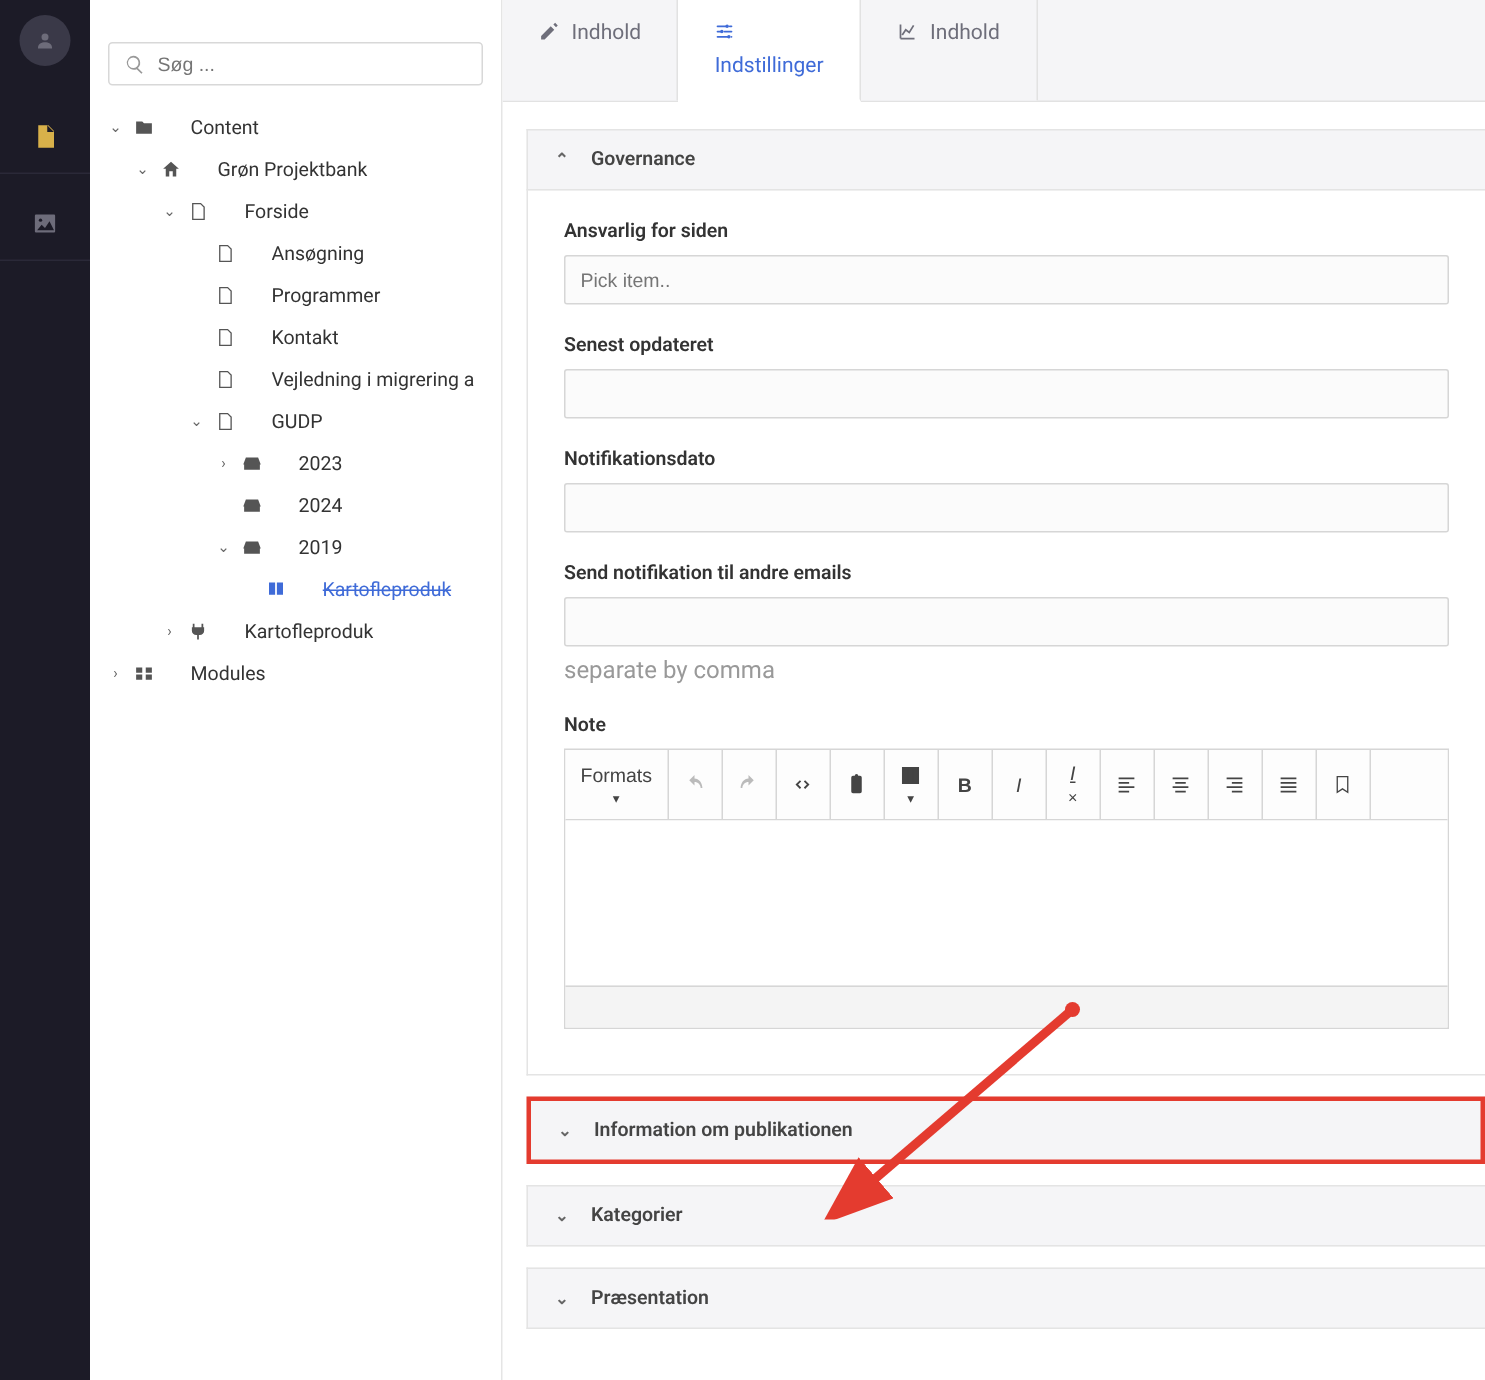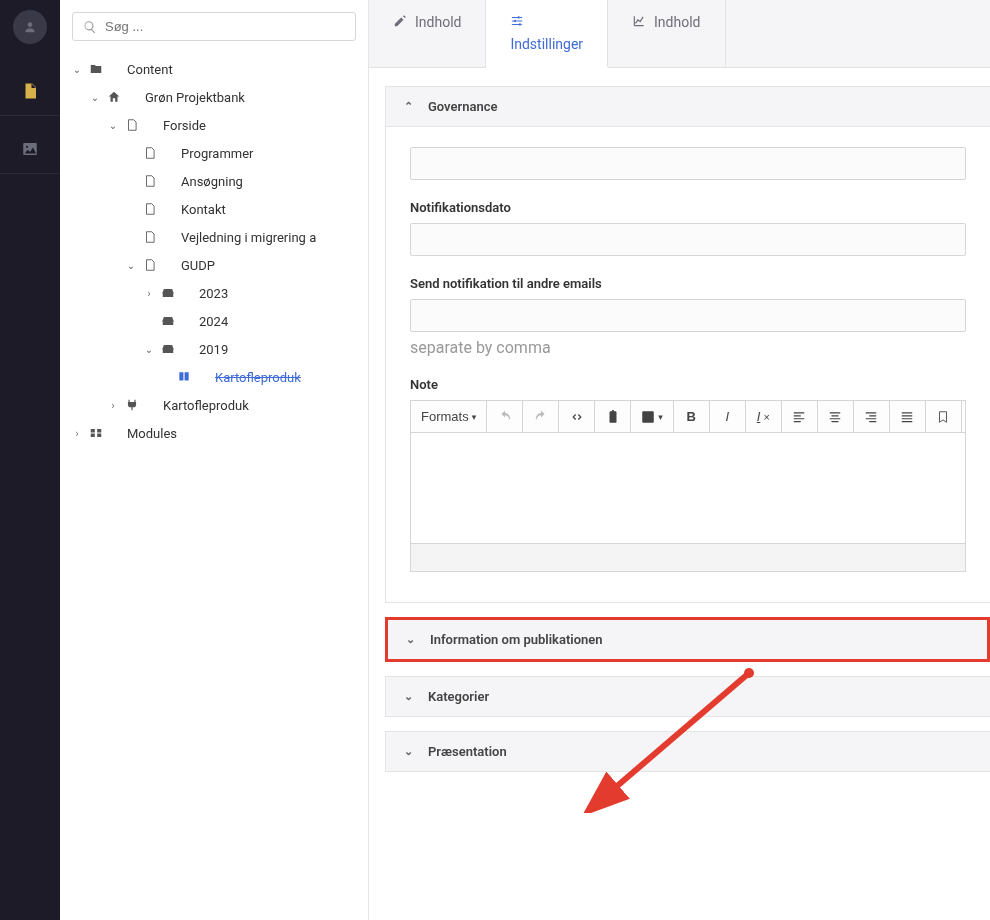--- a/index.html
+++ b/index.html
@@ -2,21 +2,21 @@
 <html><head>
 <meta charset="utf-8">
 <style>
 * { box-sizing: border-box; margin: 0; padding: 0; }
 body { font-family: -apple-system, BlinkMacSystemFont, "Segoe UI", Roboto, sans-serif; font-size: 13px; color: #333; background: #fff; width: 990px; height: 920px; overflow: hidden; display: flex; }
 .rail { width: 60px; background: #1c1b27; display: flex; flex-direction: column; align-items: center; padding-top: 10px; gap: 8px; }
 .rail-avatar { width: 34px; height: 34px; border-radius: 50%; background: #3a3948; display: flex; align-items: center; justify-content: center; margin-bottom: 14px; }
 .rail-item { width: 60px; height: 50px; display: flex; align-items: center; justify-content: center; border-bottom: 1px solid #2a2938; }
 .rail svg { fill: #6d6c7a; }
 .rail-avatar svg { fill: #6d6c7a; }
-.sidebar { width: 309px; border-right: 1px solid #e5e5e5; padding: 12px 0 12px 0; overflow-y: auto; }
+.sidebar { width: 275px; border-right: 1px solid #e5e5e5; padding: 28px 0 12px 0; overflow-y: auto; }
 .search-wrap { padding: 0 12px 10px 12px; }
 .search { display: flex; align-items: center; border: 1px solid #d8d8d8; border-radius: 3px; padding: 6px 10px; gap: 8px; background: #fff; }
 .search input { border: none; outline: none; flex: 1; font-size: 13px; color: #777; }
 .tree { padding: 4px 0 0 12px; }
 .tree-row { display: flex; align-items: center; height: 28px; gap: 6px; cursor: pointer; color: #333; }
 .tree-row .toggle { width: 10px; text-align: center; color: #666; font-size: 10px; }
 .tree-row .icon { width: 16px; display: flex; justify-content: center; color: #555; }
 .tree-row .label { white-space: nowrap; overflow: hidden; text-overflow: ellipsis; margin-left: 17px; }
 .d0 { padding-left: 0; }
 .d1 { padding-left: 18px; }
@@ -35,21 +35,21 @@
 .form-area { padding: 18px 0 0 16px; overflow-y: auto; flex: 1; position: relative; }
 .panel-head { background: #f5f5f7; border: 1px solid #e4e4e4; border-right: none; padding: 12px 18px; display: flex; align-items: center; gap: 12px; color: #444; font-weight: 600; font-size: 13px; cursor: pointer; }
 .panel-head .chev { font-size: 11px; color: #666; width: 12px; }
 .panel-body { border-left: 1px solid #e4e4e4; border-bottom: 1px solid #e4e4e4; padding: 20px 24px 30px 24px; }
 .field { margin-bottom: 20px; }
 .field-label { font-weight: 600; font-size: 13px; color: #333; margin-bottom: 8px; display: block; }
 .field-input { width: 100%; border: 1px solid #d6d6d6; border-radius: 2px; padding: 8px 10px; font-size: 13px; background: #fbfbfb; color: #555; }
 .field-hint { font-size: 16px; color: #999; margin-top: 6px; }
 .rte { border: 1px solid #d6d6d6; }
 .rte-toolbar { display: flex; border-bottom: 1px solid #d6d6d6; background: #fdfdfd; }
-.rte-btn { border: none; border-right: 1px solid #d6d6d6; background: transparent; padding: 8px 10px; font-size: 13px; color: #444; cursor: pointer; display: flex; align-items: center; gap: 3px; min-width: 36px; justify-content: center; }
+.rte-btn { border: none; border-right: 1px solid #d6d6d6; background: transparent; padding: 8px 10px; font-size: 13px; color: #444; cursor: pointer; display: flex; align-items: center; gap: 3px; min-width: 36px; justify-content: center; flex-direction: column; }
 .rte-btn.formats { padding: 8px 10px; }
 .rte-btn.dim { color: #bbb; }
 .rte-body { height: 110px; background: #fff; }
 .rte-footer { height: 28px; background: #f4f4f4; border-top: 1px solid #d6d6d6; }
 .panel-collapsed { margin-top: 14px; }
 .highlight-box { border: 3px solid #e43b2f; }
 .arrow-canvas { position: absolute; pointer-events: none; }
 svg.inline { width: 14px; height: 14px; }
 </style>
 </head>
@@ -113,30 +113,30 @@
         </span>
         <span class="label">Forside</span>
       </div>
     <div class="tree-row d3">
         <span class="toggle"></span>
         <span class="icon">
           <svg class="inline" viewBox="0 0 24 24">
             <path fill="none" stroke="#555" stroke-width="1.5" d="M6 3h9l4 4v14H6z"></path>
           </svg>
         </span>
+        <span class="label">Ansøgning</span>
+      </div>
+    <div class="tree-row d3">
+        <span class="toggle"></span>
+        <span class="icon">
+          <svg class="inline" viewBox="0 0 24 24">
+            <path fill="none" stroke="#555" stroke-width="1.5" d="M6 3h9l4 4v14H6z"></path>
+          </svg>
+        </span>
         <span class="label">Programmer</span>
-      </div>
-    <div class="tree-row d3">
-        <span class="toggle"></span>
-        <span class="icon">
-          <svg class="inline" viewBox="0 0 24 24">
-            <path fill="none" stroke="#555" stroke-width="1.5" d="M6 3h9l4 4v14H6z"></path>
-          </svg>
-        </span>
-        <span class="label">Ansøgning</span>
       </div>
     <div class="tree-row d3">
         <span class="toggle"></span>
         <span class="icon">
           <svg class="inline" viewBox="0 0 24 24">
             <path fill="none" stroke="#555" stroke-width="1.5" d="M6 3h9l4 4v14H6z"></path>
           </svg>
         </span>
         <span class="label">Kontakt</span>
       </div>
@@ -240,20 +240,25 @@
     </div>
   </div>
 
   <div class="form-area">
     <div class="panel-head">
       <span class="chev">⌃</span>
       <span>Governance</span>
     </div>
     <div class="panel-body">
       <div class="field">
+        <label class="field-label">Ansvarlig for siden</label>
+        <input class="field-input" placeholder="Pick item.." style="">
+      </div>
+      <div class="field">
+        <label class="field-label">Senest opdateret</label>
         <input class="field-input" style="">
       </div>
       <div class="field">
         <label class="field-label">Notifikationsdato</label>
         <input class="field-input" style="">
       </div>
       <div class="field">
         <label class="field-label">Send notifikation til andre emails</label>
         <input class="field-input" style="">
         <div class="field-hint">separate by comma</div>

